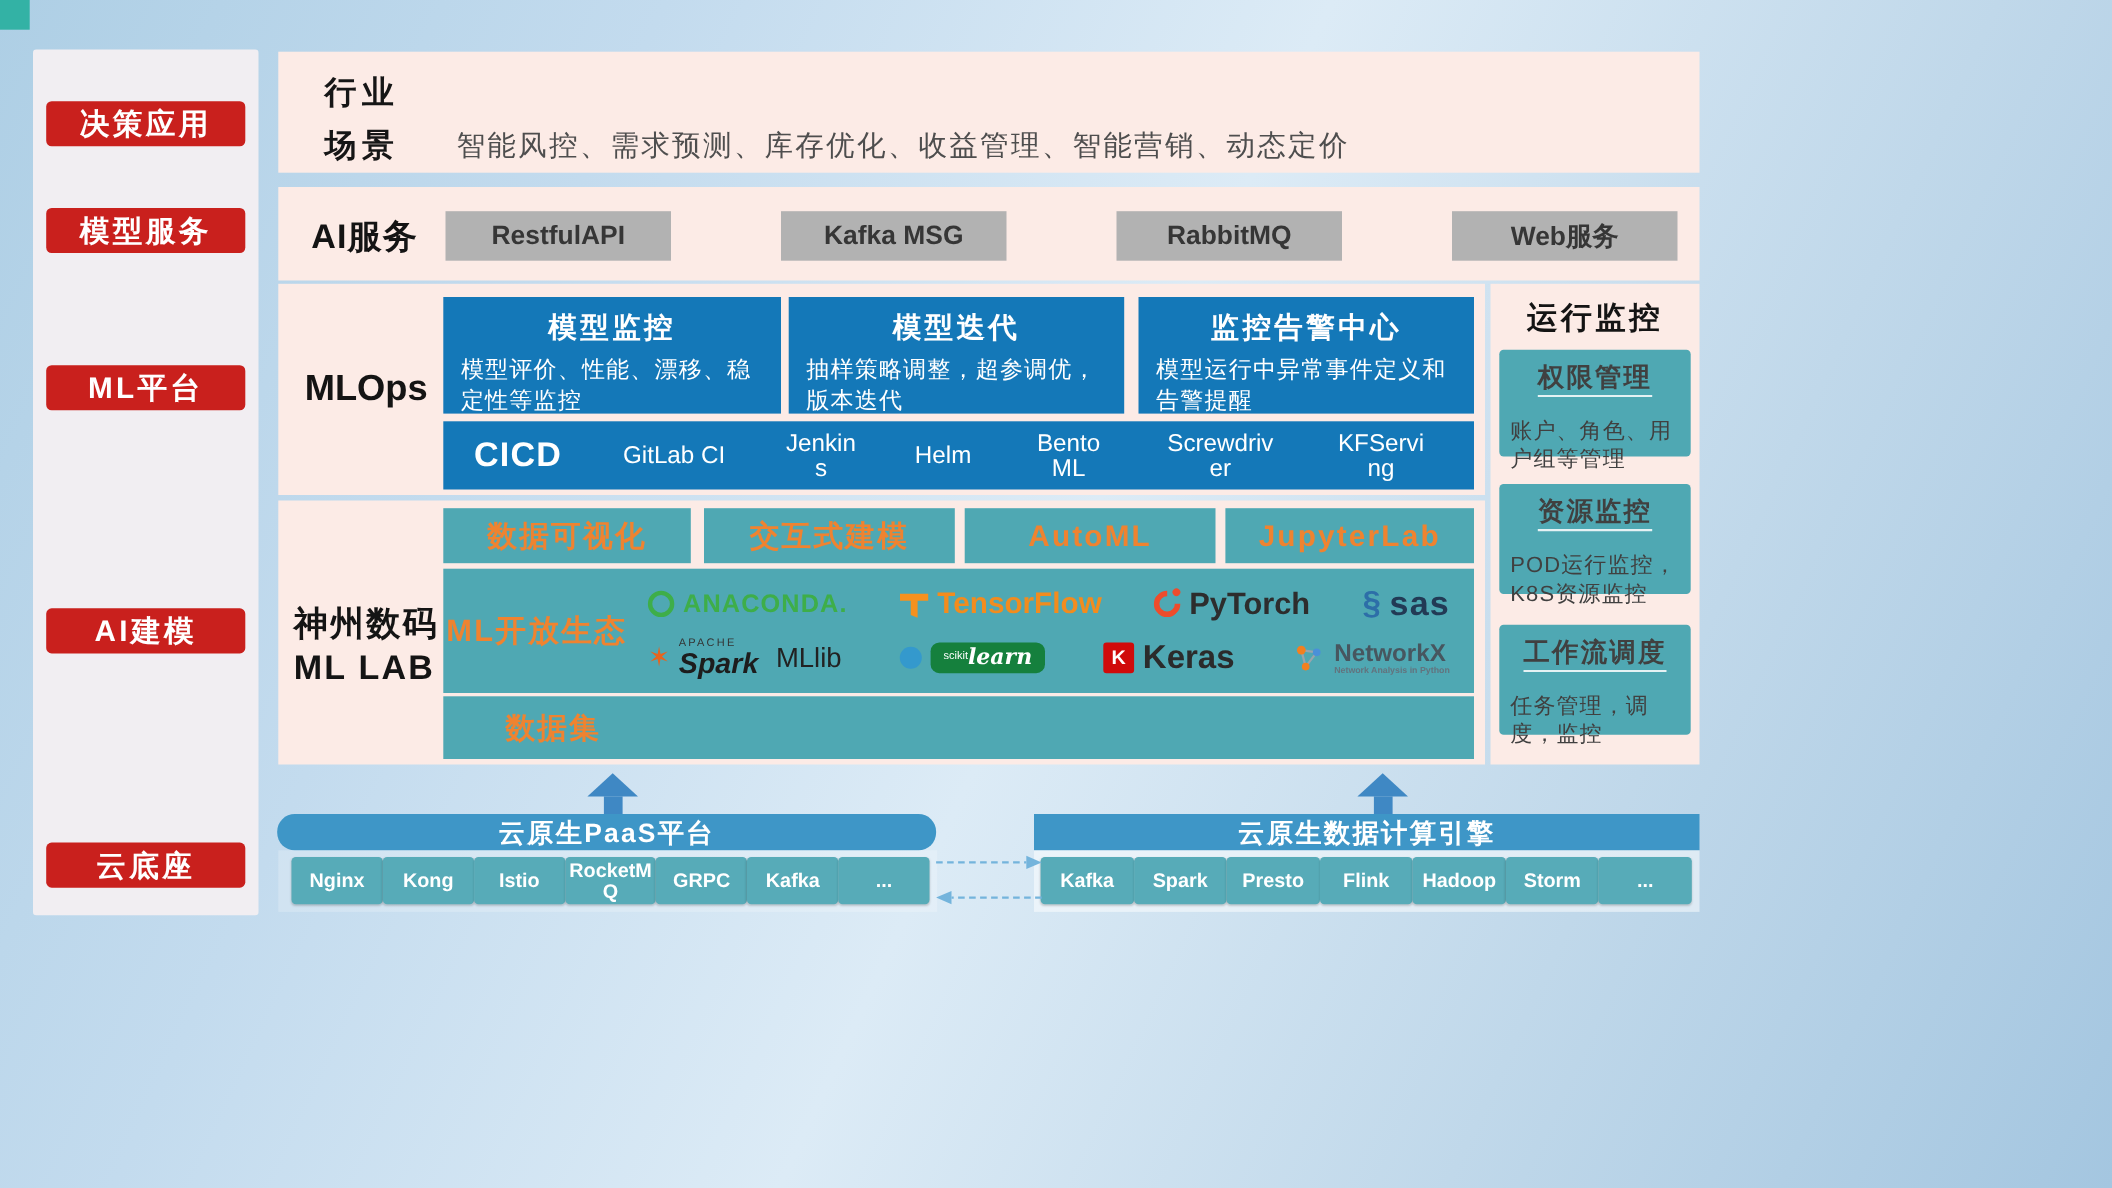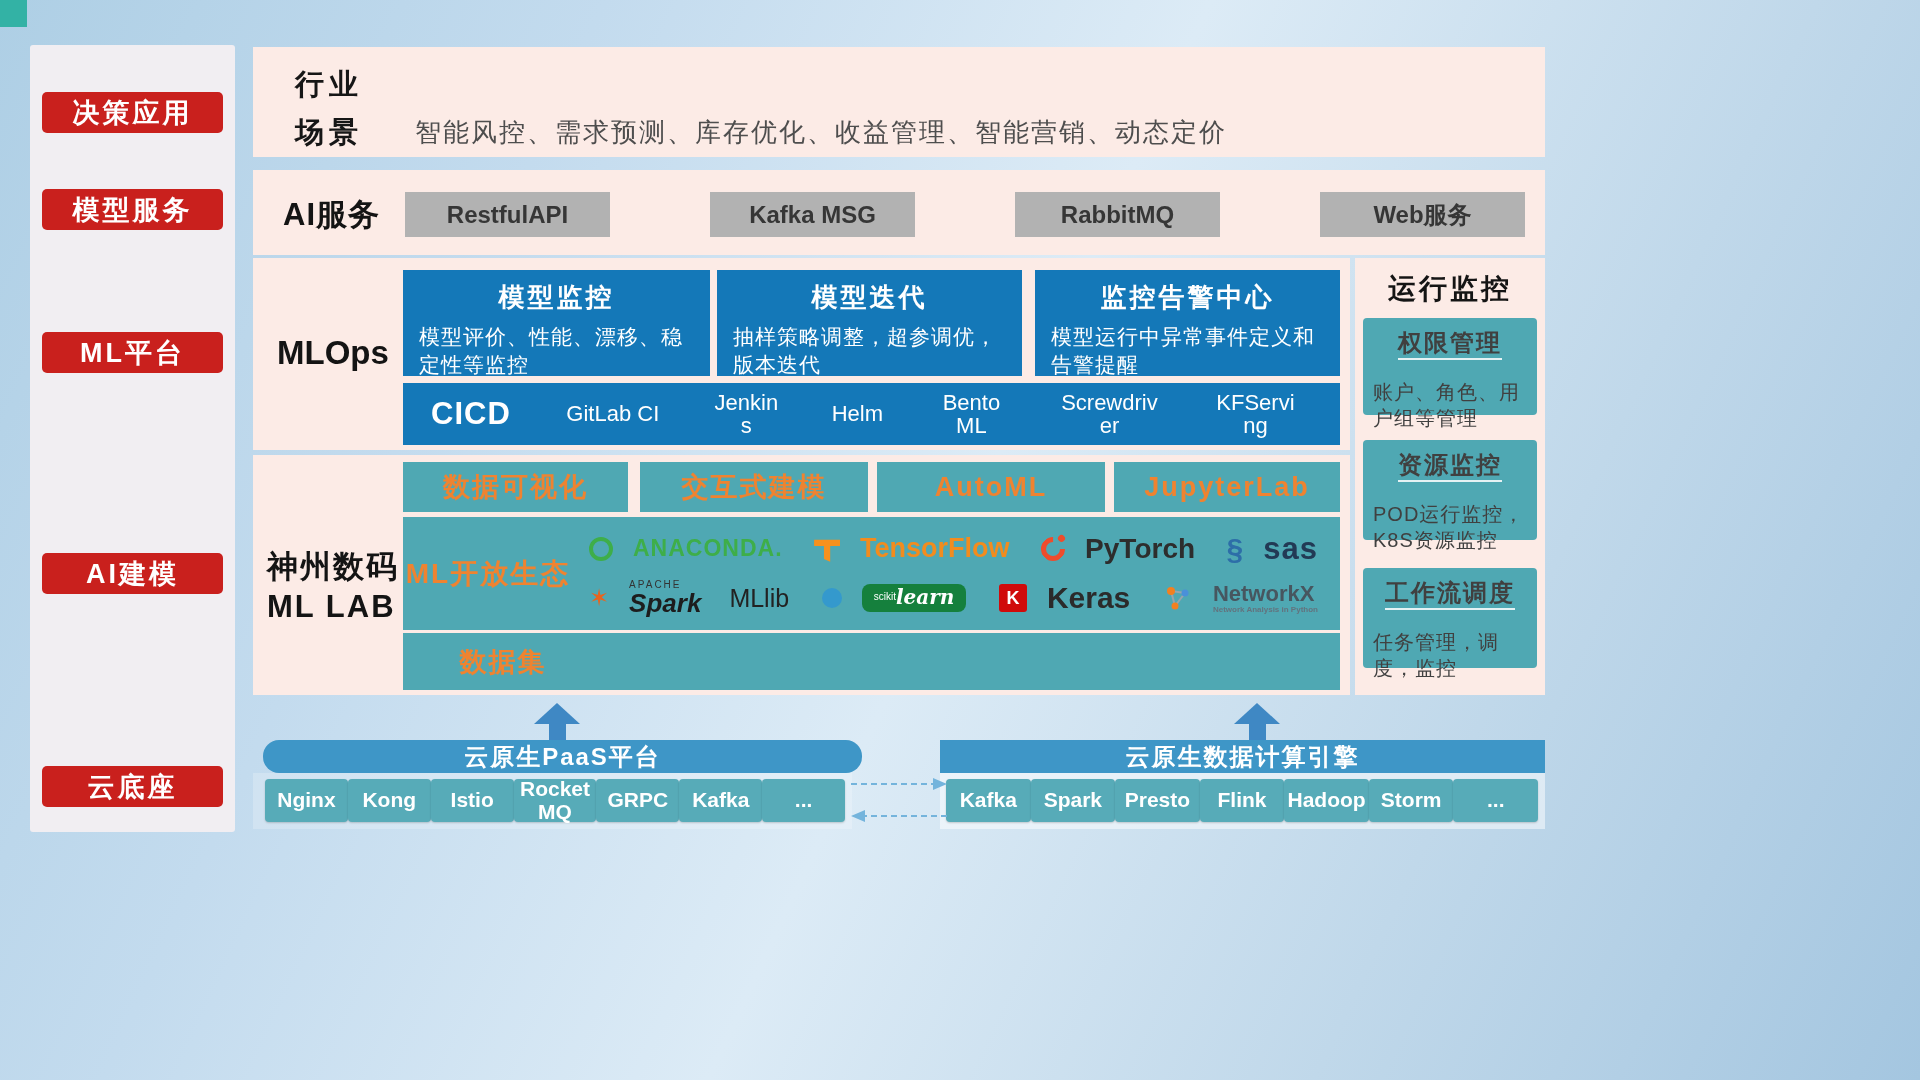--- a/index.html
+++ b/index.html
@@ -42,21 +42,21 @@
   .cicd .it:nth-child(6){width:90px;}
 
   #p-mllab{left:253px;top:455px;width:1097px;height:240px;}
   .mllab-label{position:absolute;left:14px;top:92px;font-size:31px;font-weight:bold;color:#141414;line-height:1.3;letter-spacing:2px;}
   .tool-btn{position:absolute;top:7px;height:50px;background:#4fa8b3;display:flex;align-items:center;justify-content:center;
     color:#ef8330;font-weight:bold;font-size:27px;letter-spacing:2px;}
   .eco{position:absolute;left:150px;top:62px;width:937px;height:113px;background:#4fa8b3;display:flex;align-items:center;}
   .eco-label{width:170px;text-align:center;color:#ef8330;font-weight:bold;font-size:28px;letter-spacing:2px;}
   .eco-rows{flex:1;height:100%;display:flex;flex-direction:column;justify-content:space-evenly;padding-right:6px;}
   .eco-row{display:flex;align-items:center;justify-content:space-between;padding:0 16px;}
-  .logo{display:flex;align-items:center;gap:20px;}
+  .logo{display:flex;align-items:center;gap:8px;}
   .ana-icon{width:24px;height:24px;border:4px solid #3eae49;border-radius:50%;}
   .ana-text{color:#3eae49;font-weight:bold;font-size:23px;letter-spacing:1px;}
   .tf-icon{width:26px;height:26px;background:#f6911e;
     clip-path:polygon(0 16%,100% 16%,100% 40%,62% 40%,62% 100%,38% 90%,38% 40%,0 40%);}
   .tf-text{color:#f28c1e;font-weight:bold;font-size:27px;}
   .pt-icon{width:24px;height:24px;border:5px solid #ee4c2c;border-radius:50%;border-top-color:transparent;
     transform:rotate(45deg);position:relative;}
   .pt-icon::after{content:"";position:absolute;width:7px;height:7px;border-radius:50%;background:#ee4c2c;top:-10px;left:2px;}
   .pt-text{color:#2d2d2d;font-weight:bold;font-size:28px;}
   .sas-icon{color:#2d6ea8;font-size:30px;font-weight:bold;line-height:1;}
@@ -88,28 +88,28 @@
   .mon-card .d{font-size:20px;margin:20px 10px 0;line-height:1.3;letter-spacing:1px;}
   #mon1{top:60px;height:97px;} #mon2{top:182px;height:100px;} #mon3{top:310px;height:100px;}
 
   
   .up-arrow{position:absolute;top:703px;width:46px;}
   .up-arrow .head{width:0;height:0;border-left:23px solid transparent;border-right:23px solid transparent;
     border-bottom:21px solid #3f88c4;margin:0 auto;}
   .up-arrow .stem{width:17px;height:16px;background:#3f88c4;margin:0 auto;}
   .bar{position:absolute;top:740px;height:33px;background:#3e96c7;color:#fff;font-weight:bold;font-size:24px;
     display:flex;align-items:center;justify-content:center;letter-spacing:2px;}
-  #bar-paas{left:263px;width:599px;border-radius:16px;} #bar-engine{left:940px;width:605px;}
+  #bar-paas{left:252px;width:599px;border-radius:16px;} #bar-engine{left:940px;width:605px;}
   .chips-bg{position:absolute;top:773px;height:56px;}
   #chips-bg-l{left:253px;width:599px;background:rgba(255,255,255,0.22);}
   #chips-bg-r{left:940px;width:605px;background:rgba(255,255,255,0.5);}
   .chips{position:absolute;top:779px;display:flex;justify-content:space-between;}
   #chips-paas{left:265px;width:580px;}
   #chips-engine{left:946px;width:592px;}
-  .chip{width:96px;height:43px;background:#57abb8;border-radius:4px;color:#fff;font-weight:bold;font-size:21px;
+  .chip{width:96px;height:43px;background:#57abb8;border-radius:4px;color:#fff;font-weight:bold;font-size:18px;
     display:flex;align-items:center;justify-content:center;text-align:center;line-height:1.05;word-break:break-all;
     padding:2px;box-shadow:0 1px 2px rgba(0,0,0,.18);}
   .dashed-arrows{position:absolute;left:849px;top:770px;}
 </style>
 </head>
 <body>
 
 <div class="stage">
   <div class="corner"></div>
 

